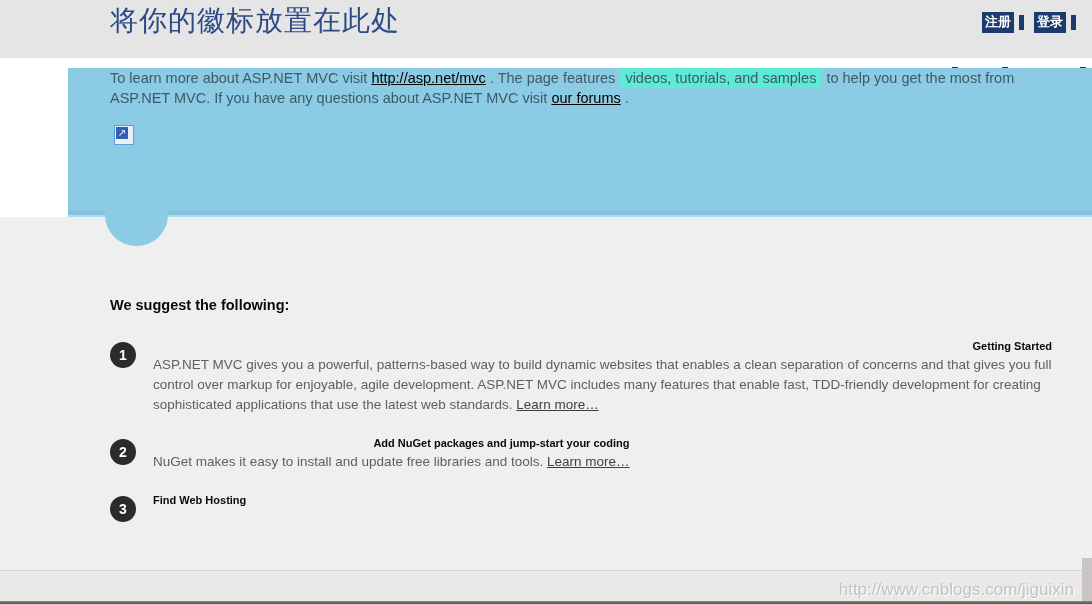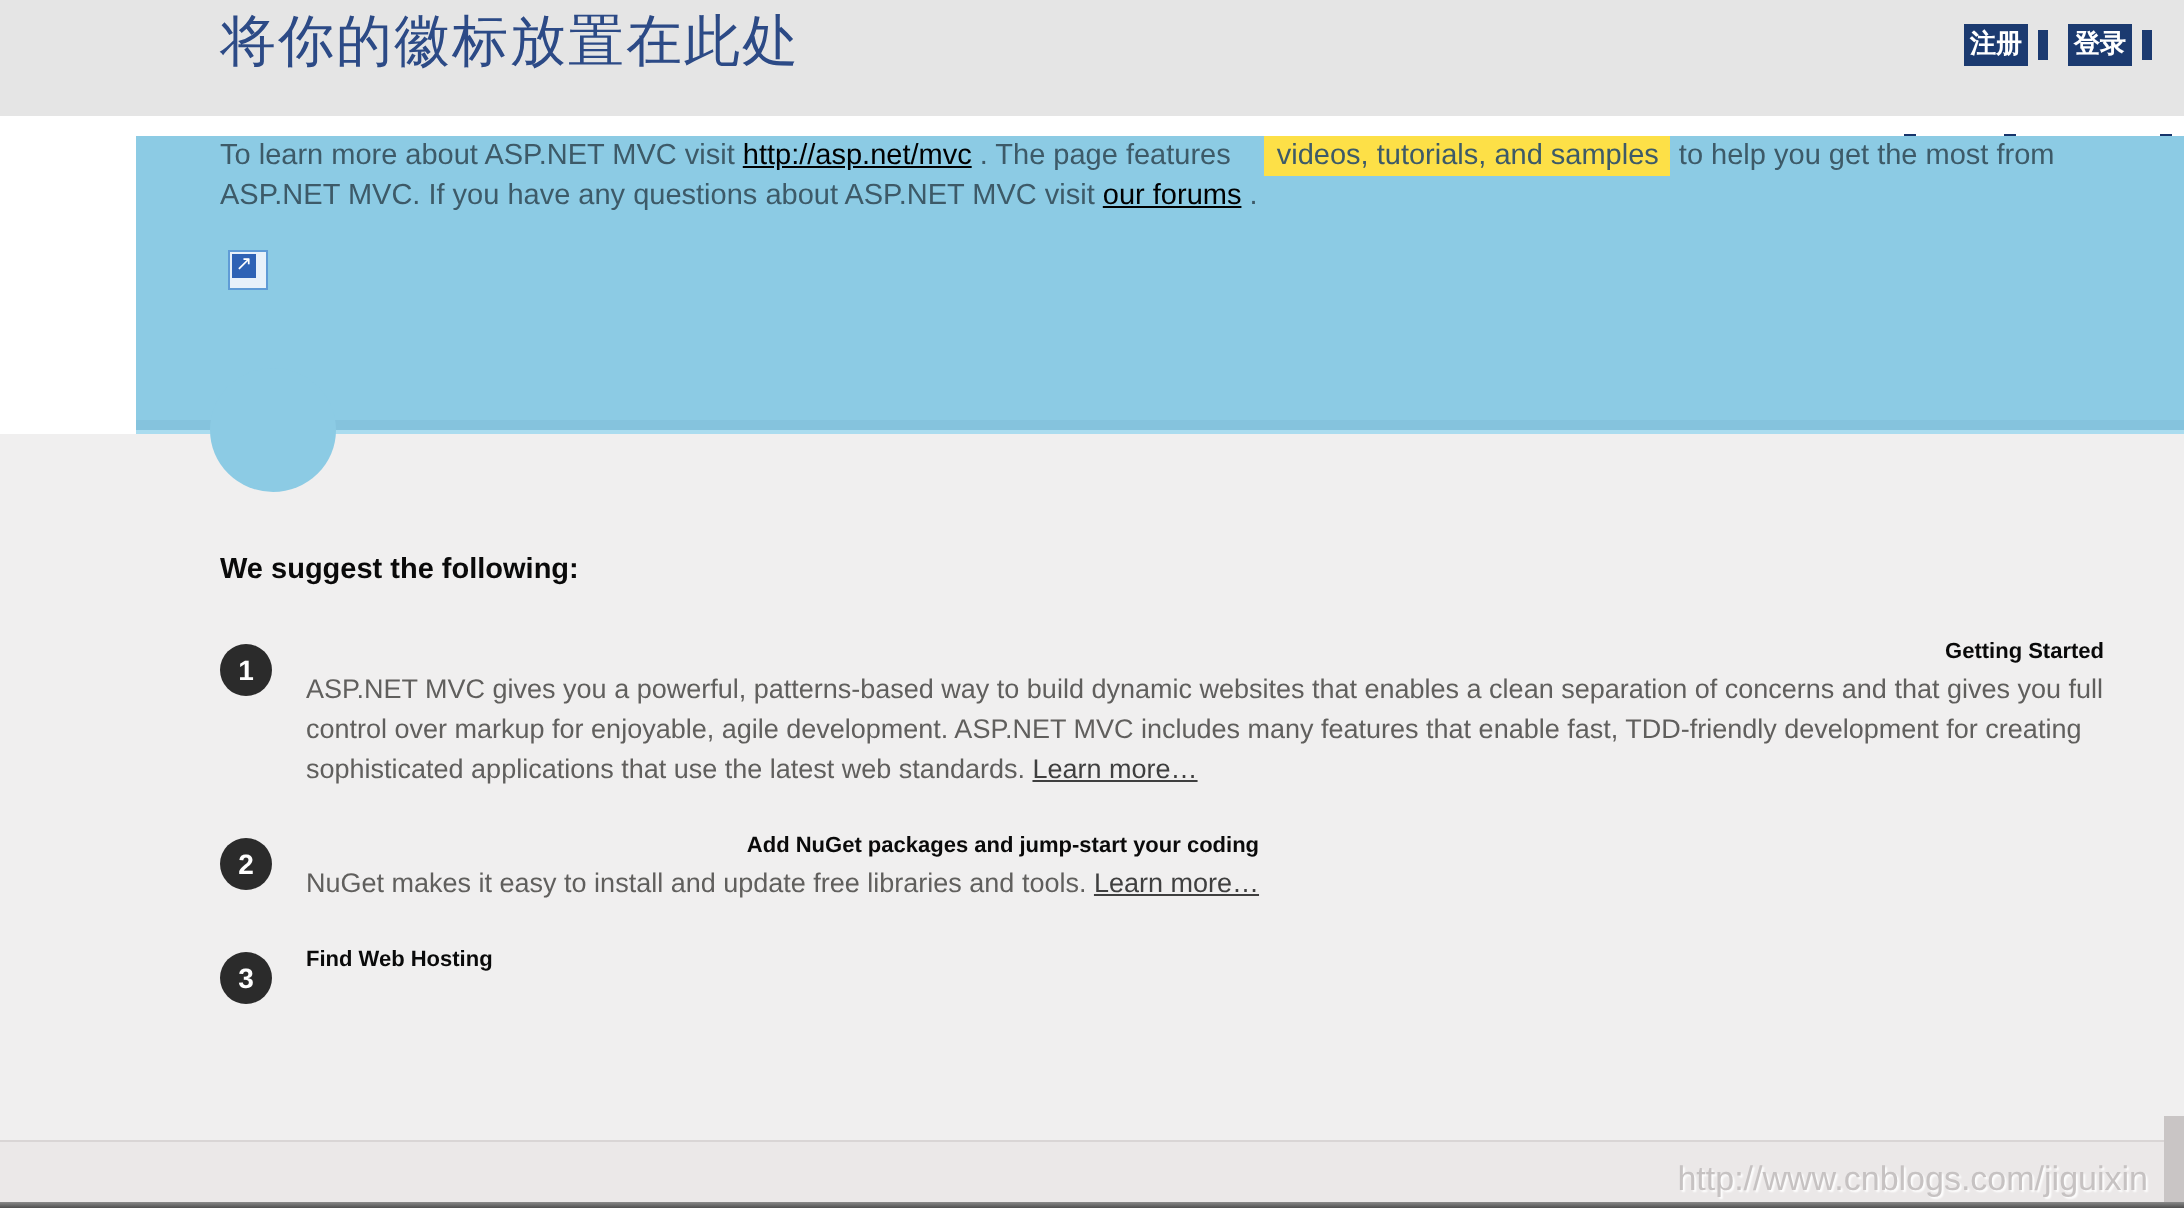--- a/index.html
+++ b/index.html
@@ -48,21 +48,21 @@
   }
   .hero h1 { margin:0; padding-top:20px; font-size:28px; line-height:32px; color:#fff; font-weight:300; }
   .hero h1 strong { font-weight:bold; }
   .hero h1 .h1-rest { font-weight:300; color:#fdfeff; font-size:26px; }
   .hero p {
     margin:10px 0 0 0; max-width:945px;
     font-size:14.5px; line-height:20px; color:#3d5a68;
   }
   .hero a { color:#000000; text-decoration:underline; cursor:pointer; }
   .hero mark {
-    background:#fde047; color:#3d5a68; padding:2px 6px;margin-left:13px;
+    background:#5eead4; color:#3d5a68; padding:2px 6px;
   }
   .hero-bump {
     position:absolute; left:37px; bottom:-31px;
     width:63px; height:62px; border-radius:50%;
     background:#8ccbe4; z-index:3;
   }
   .ext-icon {
     position:absolute; left:46px; top:57px;
     width:20px; height:20px;
     background:#e8f1fa; border:1px solid #5f9bd6;
@@ -75,21 +75,21 @@
     font-size:10px; line-height:12px; text-align:center;
   }
 
   
   .main {
     position:relative;
     height:353px; background:#f0efef;
     padding:0 40px 0 110px;
   }
   .suggest-heading {
-    margin:0; padding-top:60px;
+    margin:0; padding-top:80px;
     font-size:14.5px; font-weight:bold; color:#0a0a0a;
   }
   .items { margin-top:27px; }
   .item { display:flex; margin-bottom:22px; }
   .num-circle {
     flex:0 0 26px; width:26px; height:26px; margin-top:2px;
     border-radius:50%; background:#2b2b2b;
     color:#fff; font-size:14px; font-weight:bold;
     text-align:center; line-height:26px;
   }

